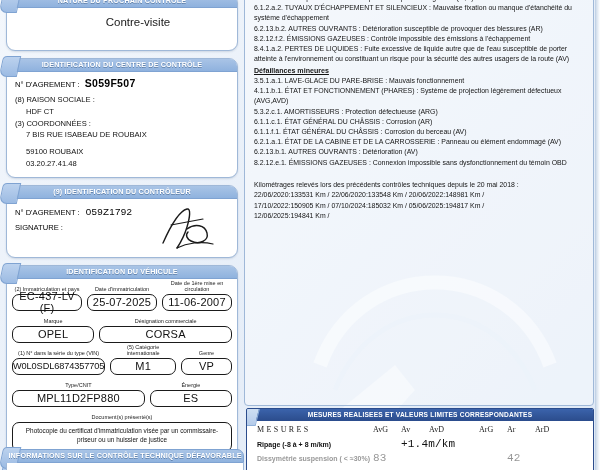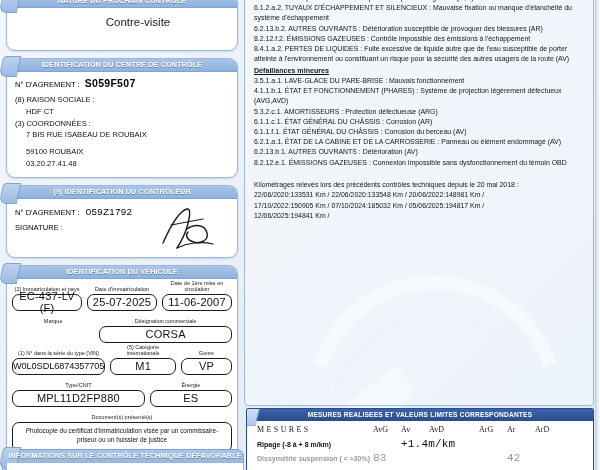--- a/index.html
+++ b/index.html
@@ -231,21 +231,21 @@
     font-family: "Liberation Mono", monospace;
     font-size: 11px;
     letter-spacing: .2px;
   }
   .m-row.faded { opacity: .45; }
 
   
   #defav-banner {
     position: absolute;
     left: 6px; top: 449px;
-    width: 238px; height: 20px;
+    width: 238px; height: 14px;
     background: linear-gradient(#a9c4e6,#8fb2de);
     border: 1px solid #7fa3d2;
     border-radius: 7px 7px 0 0;
   }
   #defav-banner::before {
     content: "";
     position: absolute;
     left: -6px; top: -3px;
     width: 16px; height: 20px;
     background: linear-gradient(#bcd2ee,#9cbbe3);
@@ -349,20 +349,21 @@
           </div>
           <div class="field">
             <div class="field-label two">Date de 1ère mise en circulation</div>
             <div class="field-box">11-06-2007</div>
           </div>
         </div>
 
         <div class="veh-row">
           <div class="field w-narrow">
             <div class="field-label">Marque</div>
+            <div class="field-box">OPEL</div>
           </div>
           <div class="field">
             <div class="field-label">Désignation commerciale</div>
             <div class="field-box">CORSA</div>
           </div>
         </div>
 
         <div class="veh-row">
           <div class="field">
             <div class="field-label">(1) N° dans la série du type (VIN)</div>

